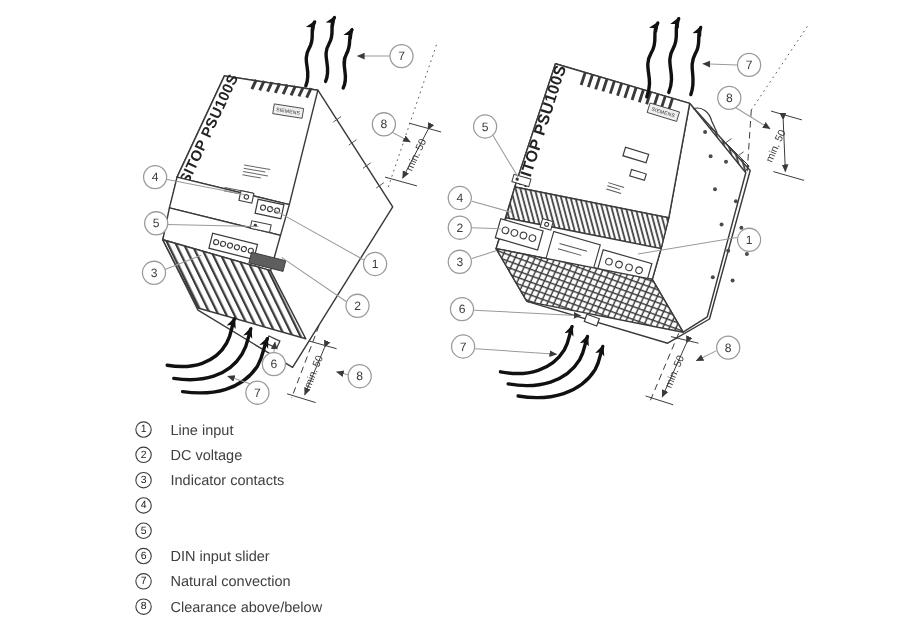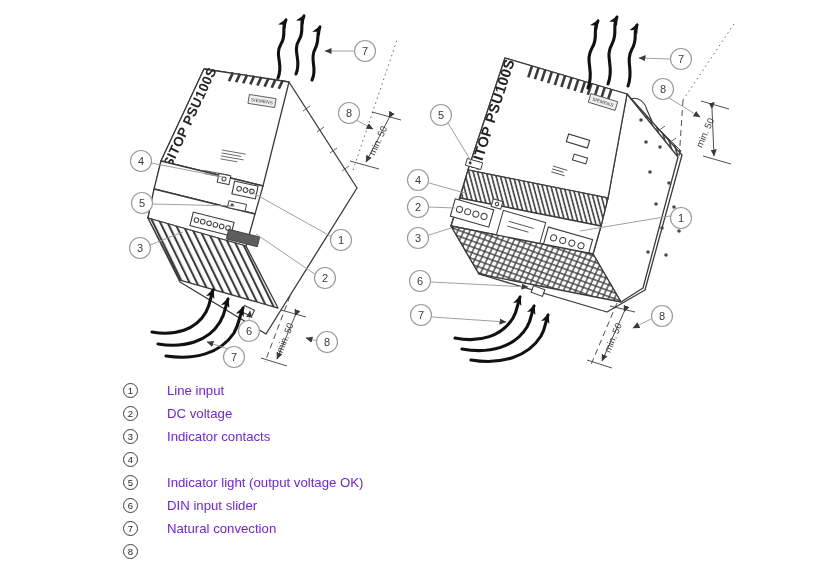--- a/index.html
+++ b/index.html
@@ -17,21 +17,21 @@
   .thin{stroke:#555;stroke-width:.9;fill:none;}
   .leader{stroke:#9a9a9a;stroke-width:.95;fill:none;}
   .co{fill:#fff;stroke:#9a9a9a;stroke-width:1.15;}
   .arrow{stroke:#111;stroke-width:3.1;fill:none;stroke-linecap:round;}
   .dimln{stroke:#3a3a3a;stroke-width:.9;fill:none;}
   .legend{position:absolute;left:0;top:379px;width:815px;}
   .lrow{display:flex;align-items:center;height:23px;padding-left:123px;}
   .lnum{width:15px;height:15px;border:1.15px solid #3c3c3c;border-radius:50%;
         display:flex;align-items:center;justify-content:center;
         font-size:9.5px;color:#222;flex:0 0 auto;box-sizing:border-box;}
-  .llab{margin-left:29px;font-size:13.2px;color:#6d28d9;white-space:nowrap;}
+  .llab{margin-left:17px;font-size:13.2px;color:#404040;white-space:nowrap;}
 </style>
 </head>
 <body>
 
 <div class="stage">
 <svg class="fig" width="815" height="375" viewBox="0 0 815 375">
   <defs>
     <marker id="ah" markerUnits="userSpaceOnUse" markerWidth="12" markerHeight="12" refX="8" refY="5" orient="auto">
       <path d="M0,0.6 L10,5 L0,9.4 L2.5,5 Z" fill="#111"></path>
     </marker>
@@ -382,27 +382,27 @@
   </div>
   <div class="lrow">
     <div class="lnum">3</div>
     <div class="llab">Indicator contacts</div>
   </div>
   <div class="lrow">
     <div class="lnum">4</div>
   </div>
   <div class="lrow">
     <div class="lnum">5</div>
-    <div class="llab">Indicator light (output voltage OK)</div>
   </div>
   <div class="lrow">
     <div class="lnum">6</div>
     <div class="llab">DIN input slider</div>
   </div>
   <div class="lrow">
     <div class="lnum">7</div>
     <div class="llab">Natural convection</div>
   </div>
   <div class="lrow">
     <div class="lnum">8</div>
+    <div class="llab">Clearance above/below</div>
   </div>
 </div>
 </div>
 
 </body></html>

